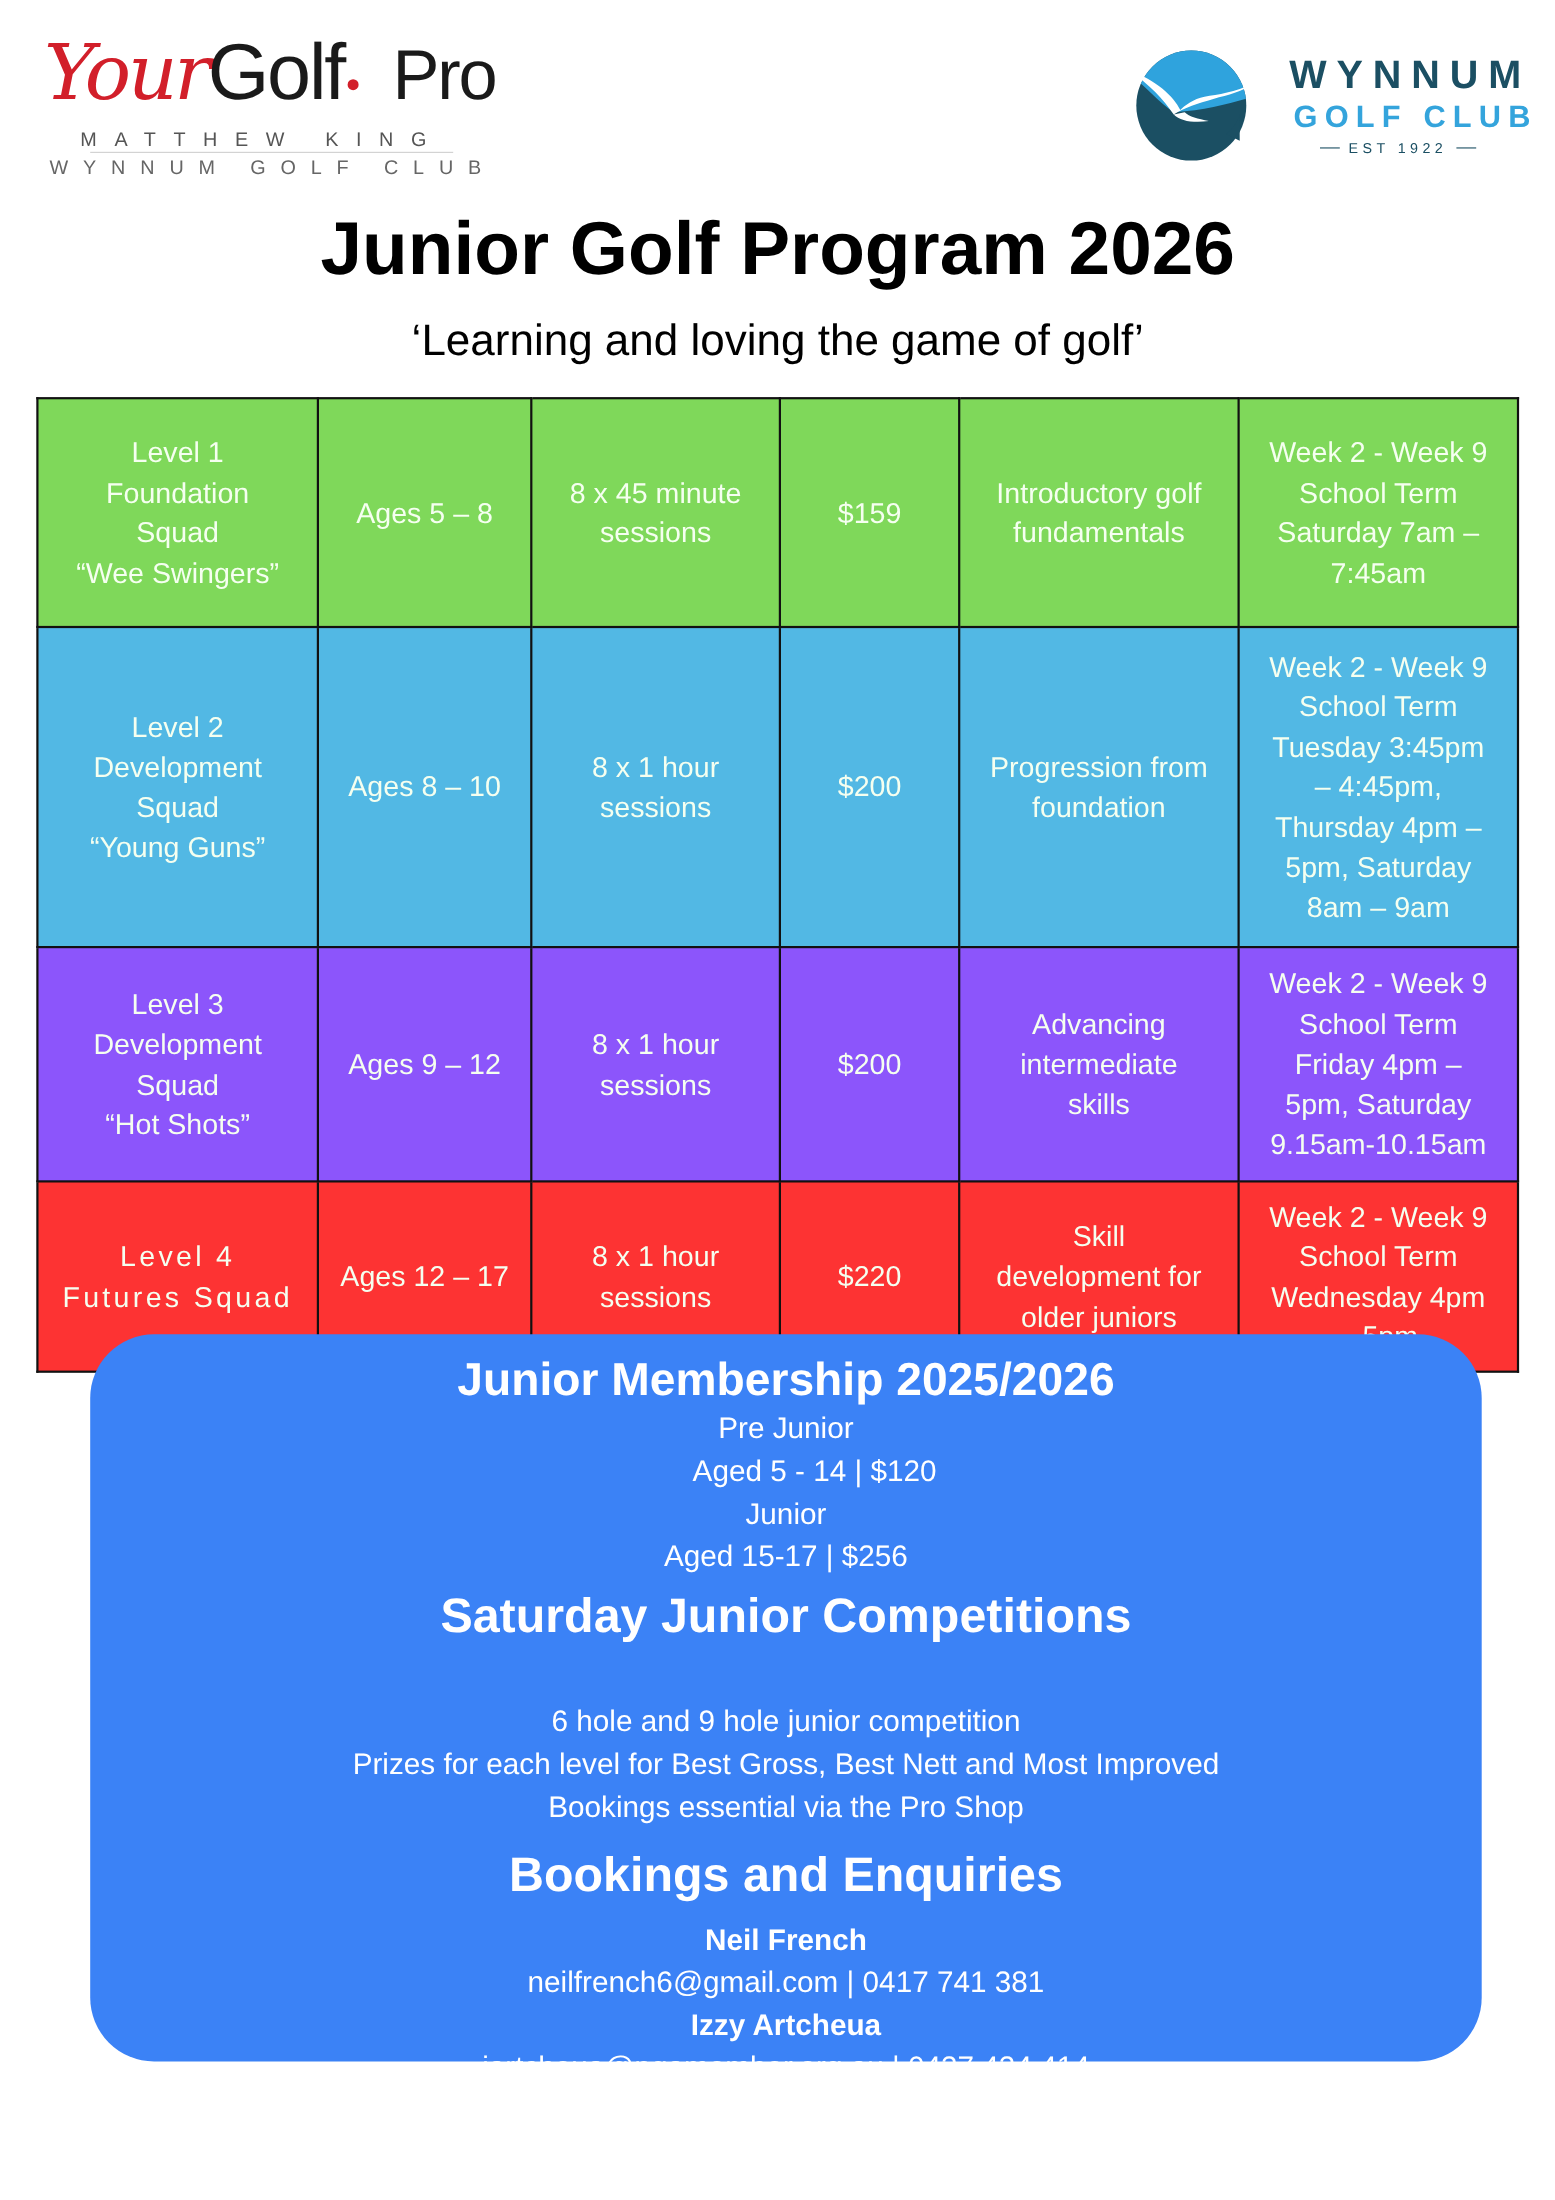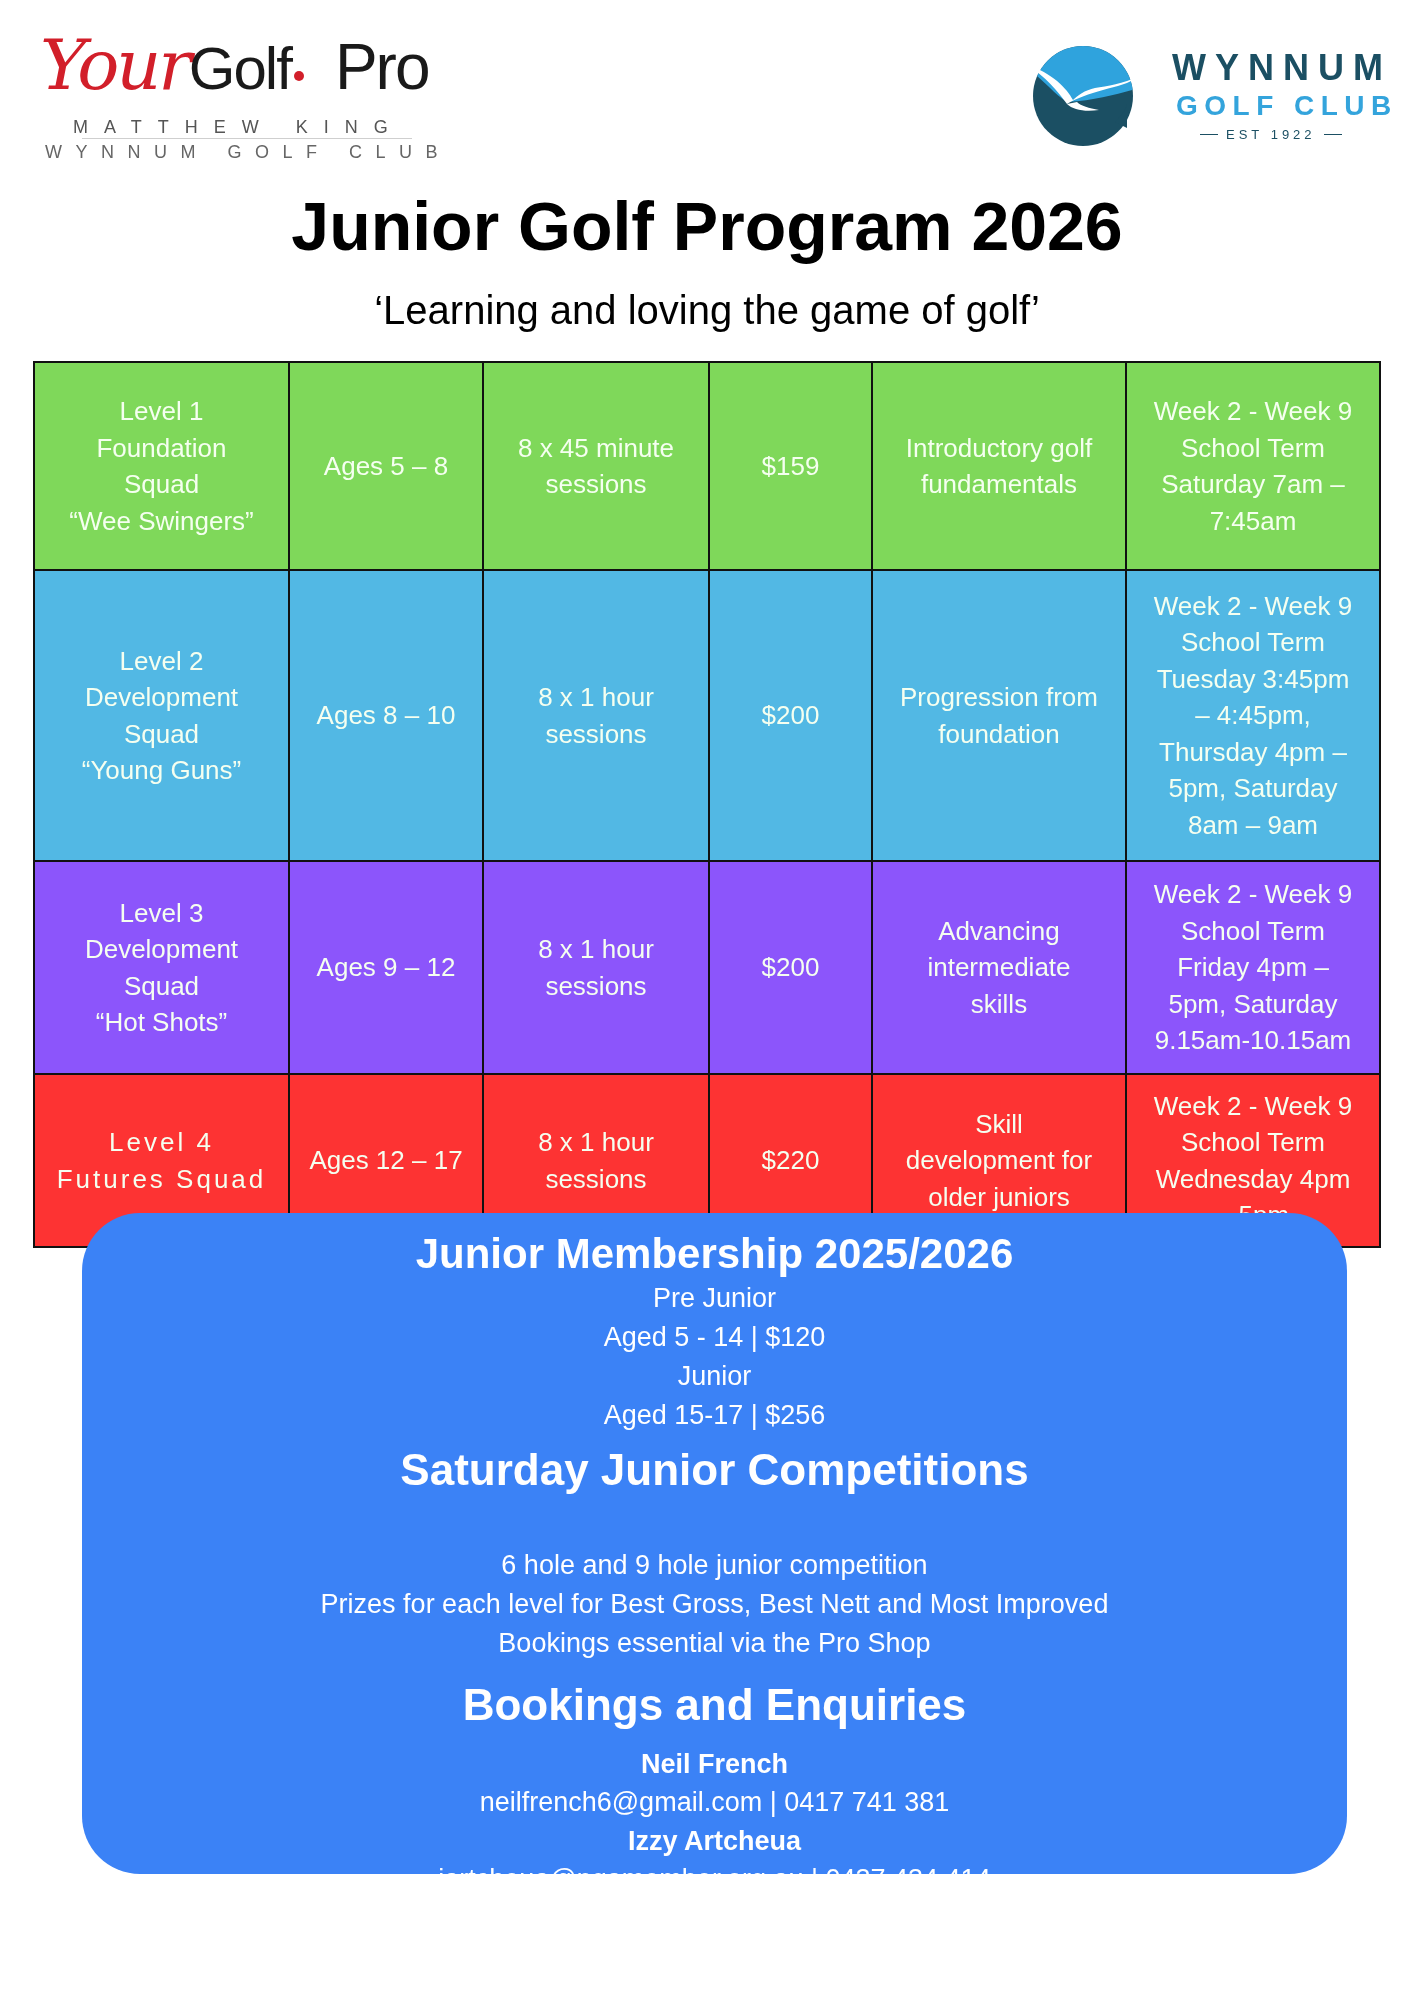--- a/index.html
+++ b/index.html
@@ -3,21 +3,21 @@
   <meta charset="utf-8">
   <style>
     * { box-sizing: border-box; margin: 0; padding: 0; }
     html, body { width: 1414px; height: 2000px; background: #ffffff; overflow: hidden; }
     body { position: relative; font-family: "Liberation Sans", sans-serif; color: #000; }
 
     
     .logo-left { position: absolute; left: 40px; top: 30px; width: 390px; height: 135px; }
     .ygp-main { position: absolute; left: 0; top: 0; white-space: nowrap; line-height: 1; }
     .ygp-your { font-family: "DejaVu Serif", serif; font-style: italic; color: #d21f2a; font-size: 70px; letter-spacing: -3px; }
-    .ygp-golf { font-family: "Liberation Sans", sans-serif; color: #1a1a1a; font-size: 60px; letter-spacing: -2px; text-align: center; }
+    .ygp-golf { font-family: "Liberation Sans", sans-serif; color: #1a1a1a; font-size: 72px; letter-spacing: -2px; text-align: center; }
     .ygp-dot { display: inline-block; width: 10px; height: 10px; border-radius: 50%; background: #d21f2a; margin: 0 3px 18px 3px; vertical-align: middle; }
     .ygp-pro { font-family: "Liberation Sans", sans-serif; color: #1a1a1a; font-size: 64px; letter-spacing: -2px; margin-left: 28px; }
     .ygp-sub1 { position: absolute; left: 33px; top: 87px; font-size: 18px; letter-spacing: 16px; color: #555; white-space: nowrap; }
     .ygp-line { position: absolute; left: 42px; top: 108px; width: 330px; height: 1px; background: #cfcfcf; }
     .ygp-sub2 { position: absolute; left: 5px; top: 112px; font-size: 18px; letter-spacing: 13.5px; color: #666; white-space: nowrap; }
 
     .logo-right { position: absolute; left: 1015px; top: 30px; width: 380px; height: 125px; }
     .wgc-emblem { position: absolute; left: 12px; top: 8px; width: 112px; height: 112px; }
     .wgc-t1 { position: absolute; left: 157px; top: 20px; font-size: 36px; font-weight: bold; color: #1b4f63; letter-spacing: 9px; white-space: nowrap; line-height: 1; }
     .wgc-t2 { position: absolute; left: 161px; top: 62px; font-size: 28px; font-weight: bold; color: #34a4dc; letter-spacing: 6.5px; white-space: nowrap; line-height: 1; }
@@ -160,21 +160,21 @@
 School Term
 Wednesday 4pm
 – 5pm</span></td>
     </tr>
   </tbody>
 </table>
 
 <section class="info-panel">
   <h2 class="panel-h" style="top:20px;font-size:42px;">Junior Membership 2025/2026</h2>
   <div class="panel-line" style="top:72px;">Pre Junior</div>
-  <div class="panel-line" style="top:111px;">Aged 5 - 14 | $120</div>
+  <div class="panel-line" style="top:111px;margin-left:26px;">Aged 5 - 14 | $120</div>
   <div class="panel-line" style="top:150px;">Junior</div>
   <div class="panel-line" style="top:189px;">Aged 15-17 | $256</div>
 
   <h2 class="panel-h" style="top:235px;font-size:44px;">Saturday Junior Competitions</h2>
   <div class="panel-line" style="top:339px;">6 hole and 9 hole junior competition</div>
   <div class="panel-line" style="top:378px;">Prizes for each level for Best Gross, Best Nett and Most Improved</div>
   <div class="panel-line" style="top:417px;">Bookings essential via the Pro Shop</div>
 
   <h2 class="panel-h" style="top:470px;font-size:44px;">Bookings and Enquiries</h2>
 

